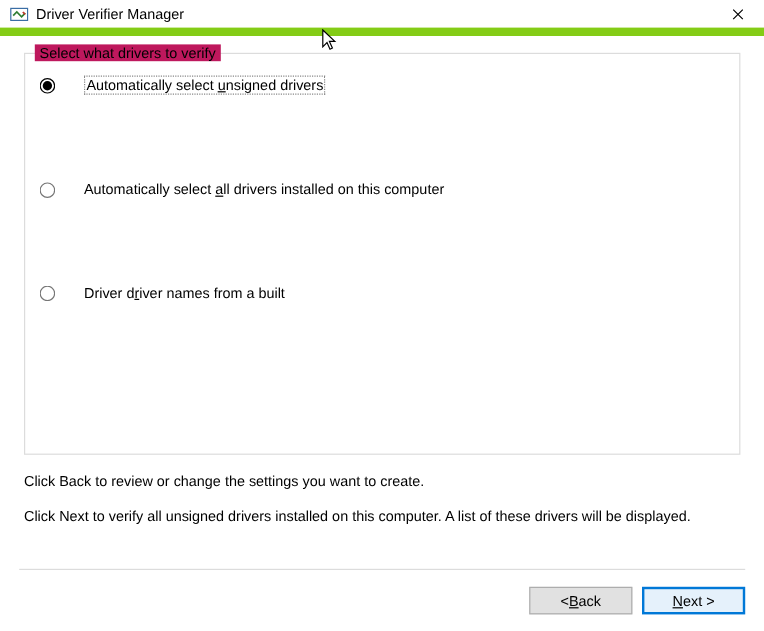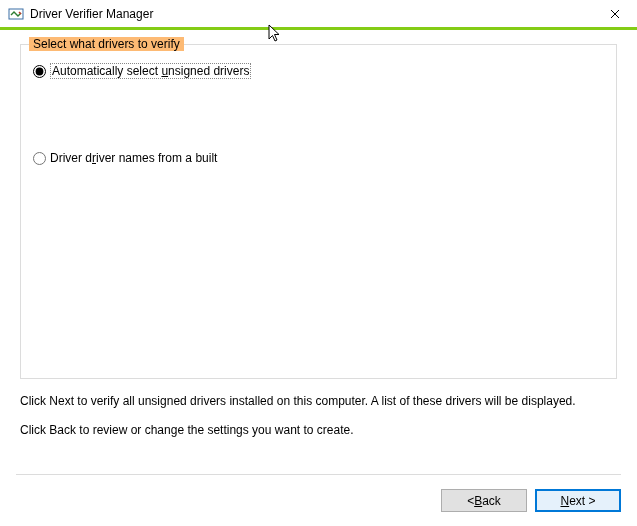--- a/index.html
+++ b/index.html
@@ -13,21 +13,21 @@
     height: 526px;
     overflow: hidden;
     position: relative;
   }
   .titlebar {
     height: 30px;
     display: flex;
     align-items: center;
     padding: 0 0 0 8px;
     background: #ffffff;
-    border-bottom: 3px solid #84cc16;
+    border-bottom: 7px solid #84cc16;
   }
   .titlebar .app-icon {
     width: 16px;
     height: 16px;
     margin-right: 6px;
     display: inline-flex;
     align-items: center;
     justify-content: center;
   }
   .titlebar .title-text {
@@ -51,29 +51,29 @@
   .groupbox {
     position: relative;
     border: 1px solid #dcdcdc;
     padding: 18px 12px 22px 12px;
     height: 335px;
   }
   .group-legend {
     position: absolute;
     top: -8px;
     left: 8px;
-    background: #fdba74;
+    background: #be185d;
     padding: 0 4px;
     font-size: 12px;
     color: #000;
   }
   .radio-row {
     display: flex;
     align-items: center;
-    gap: 4px;
+    gap: 24px;
     margin-bottom: 72px;
   }
   .radio-row:last-child { margin-bottom: 0; }
   .radio-input {
     width: 13px;
     height: 13px;
     margin: 0;
     accent-color: #000;
   }
   .radio-label {
@@ -155,30 +155,34 @@
 <div class="content">
   <div class="groupbox">
     <div class="group-legend">Select what drivers to verify</div>
 
     <div class="radio-row">
       <input type="radio" class="radio-input" name="drv" checked="" style="">
       <span class="radio-label selected"><span>Automatically select </span><span class="mn">u</span><span>nsigned drivers</span></span>
     </div>
 
 
+    <div class="radio-row">
+      <input type="radio" class="radio-input" name="drv" style="">
+      <span class="radio-label"><span>Automatically select </span><span class="mn">a</span><span>ll drivers installed on this computer</span></span>
+    </div>
 
     <div class="radio-row">
       <input type="radio" class="radio-input" name="drv" style="">
       <span class="radio-label"><span>Driver d</span><span class="mn">r</span><span>iver names from a built</span></span>
     </div>
   </div>
 
   <div class="instructions">
+    <p>Click Back to review or change the settings you want to create.</p>
     <p>Click Next to verify all unsigned drivers installed on this computer. A list of these drivers will be displayed.</p>
-    <p>Click Back to review or change the settings you want to create.</p>
   </div>
 </div>
 
 <div class="footer">
   <div class="sep"></div>
   <div class="button-row">
     <button class="btn">
         <span>&lt; </span>
         <span class="mn">B</span>
         <span>ack</span>

